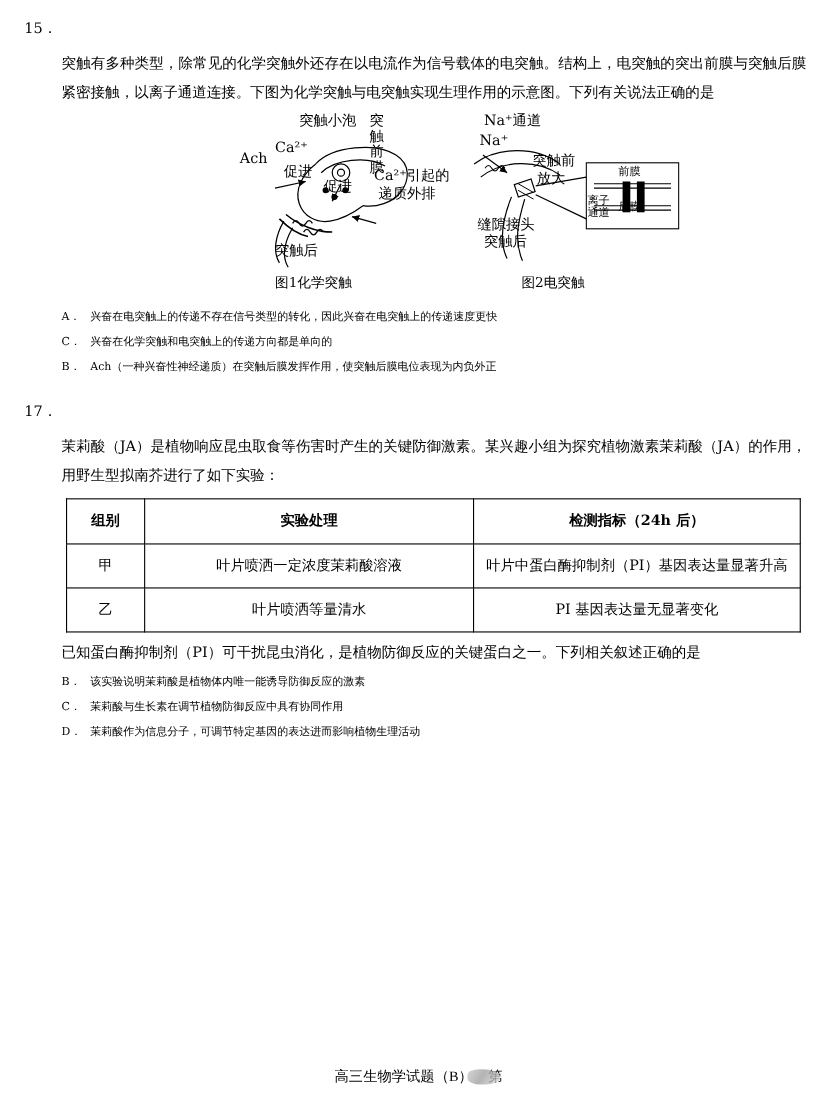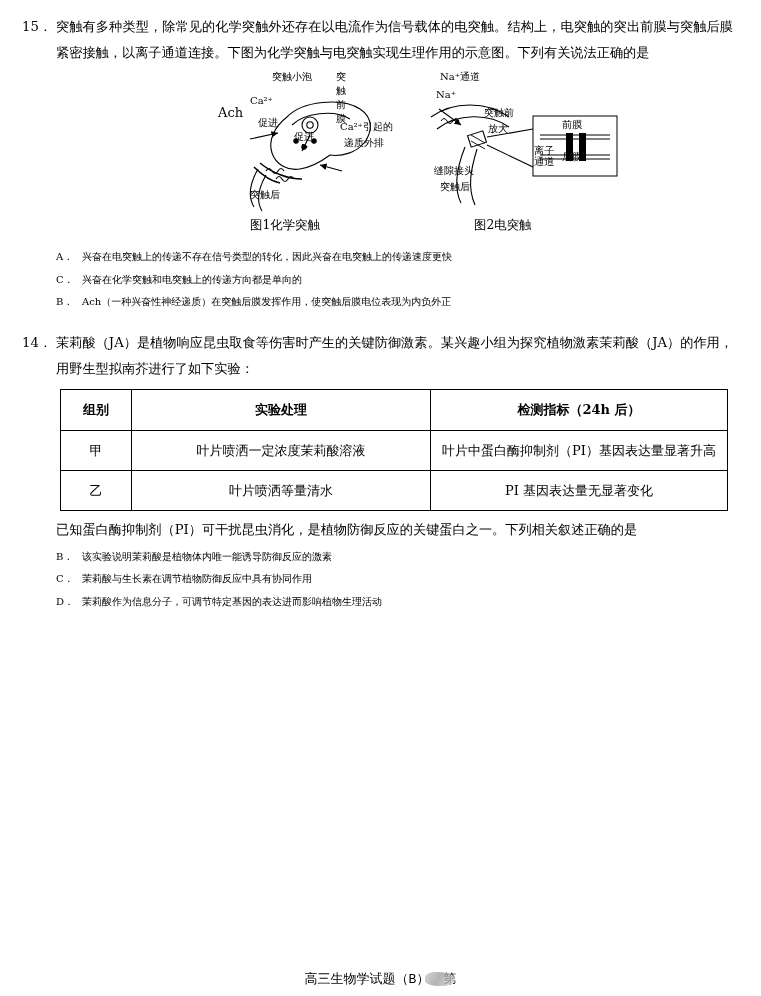--- a/index.html
+++ b/index.html
@@ -34,20 +34,21 @@
   .q-num {
     width: 34px;
     flex: 0 0 34px;
     text-align: left;
     font-size: 13.2px;
   }
   .q-body {
     flex: 1 1 auto;
     text-align: justify;
     text-justify: inter-ideograph;
+    margin-top: 32px;
   }
   .opts {
     margin-top: 2px;
     padding-left: 34px;
   }
   .opt {
     font-size: 10px;
     line-height: 2.25;
     white-space: nowrap;
   }
@@ -62,21 +63,21 @@
     height: 175px;
     margin-top: 4px;
   }
   .figcap {
     position: absolute;
     font-size: 12.4px;
     white-space: nowrap;
   }
   .figtext {
     position: absolute;
-    font-size: 10px;
+    font-size: 13px;
     line-height: 1.25;
     white-space: nowrap;
   }
   .figtext.small {
     font-size: 10.2px;
   }
   
   table.exp {
     border-collapse: collapse;
     margin: 8px 0 6px 38px;
@@ -103,21 +104,21 @@
     line-height: 2.0;
   }
   
   .footer {
     position: absolute;
     left: 0;
     right: 0;
     bottom: 8px;
     text-align: center;
     font-size: 13px;
-    font-family: Liberation Mono, monospace;
+    font-family: Liberation Serif, serif;
   }
   .footer .pg {
     display: inline-block;
     margin-left: 14px;
     position: relative;
   }
   .blot {
     position: absolute;
     left: 50%;
     margin-left: 44px;
@@ -251,21 +252,21 @@
         <span class="lbl">C．</span><span>兴奋在化学突触和电突触上的传递方向都是单向的</span>
       </div>
       <div class="opt">
         <span class="lbl">B．</span><span>Ach（一种兴奋性神经递质）在突触后膜发挥作用，使突触后膜电位表现为内负外正</span>
       </div>
     </div>
   </div>
 
   <div class="q" style="margin-top:16px;">
     <div class="q-head">
-      <div class="q-num">14．</div>
+      <div class="q-num">17．</div>
       <div class="q-body">茉莉酸（JA）是植物响应昆虫取食等伤害时产生的关键防御激素。某兴趣小组为探究植物激素茉莉酸（JA）的作用，用野生型拟南芥进行了如下实验：</div>
     </div>
 
     <table class="exp">
       <thead>
         <tr>
           <th class="colA">组别</th>
           <th class="colB">实验处理</th>
           <th class="colC">检测指标（24h 后）</th>
         </tr>

